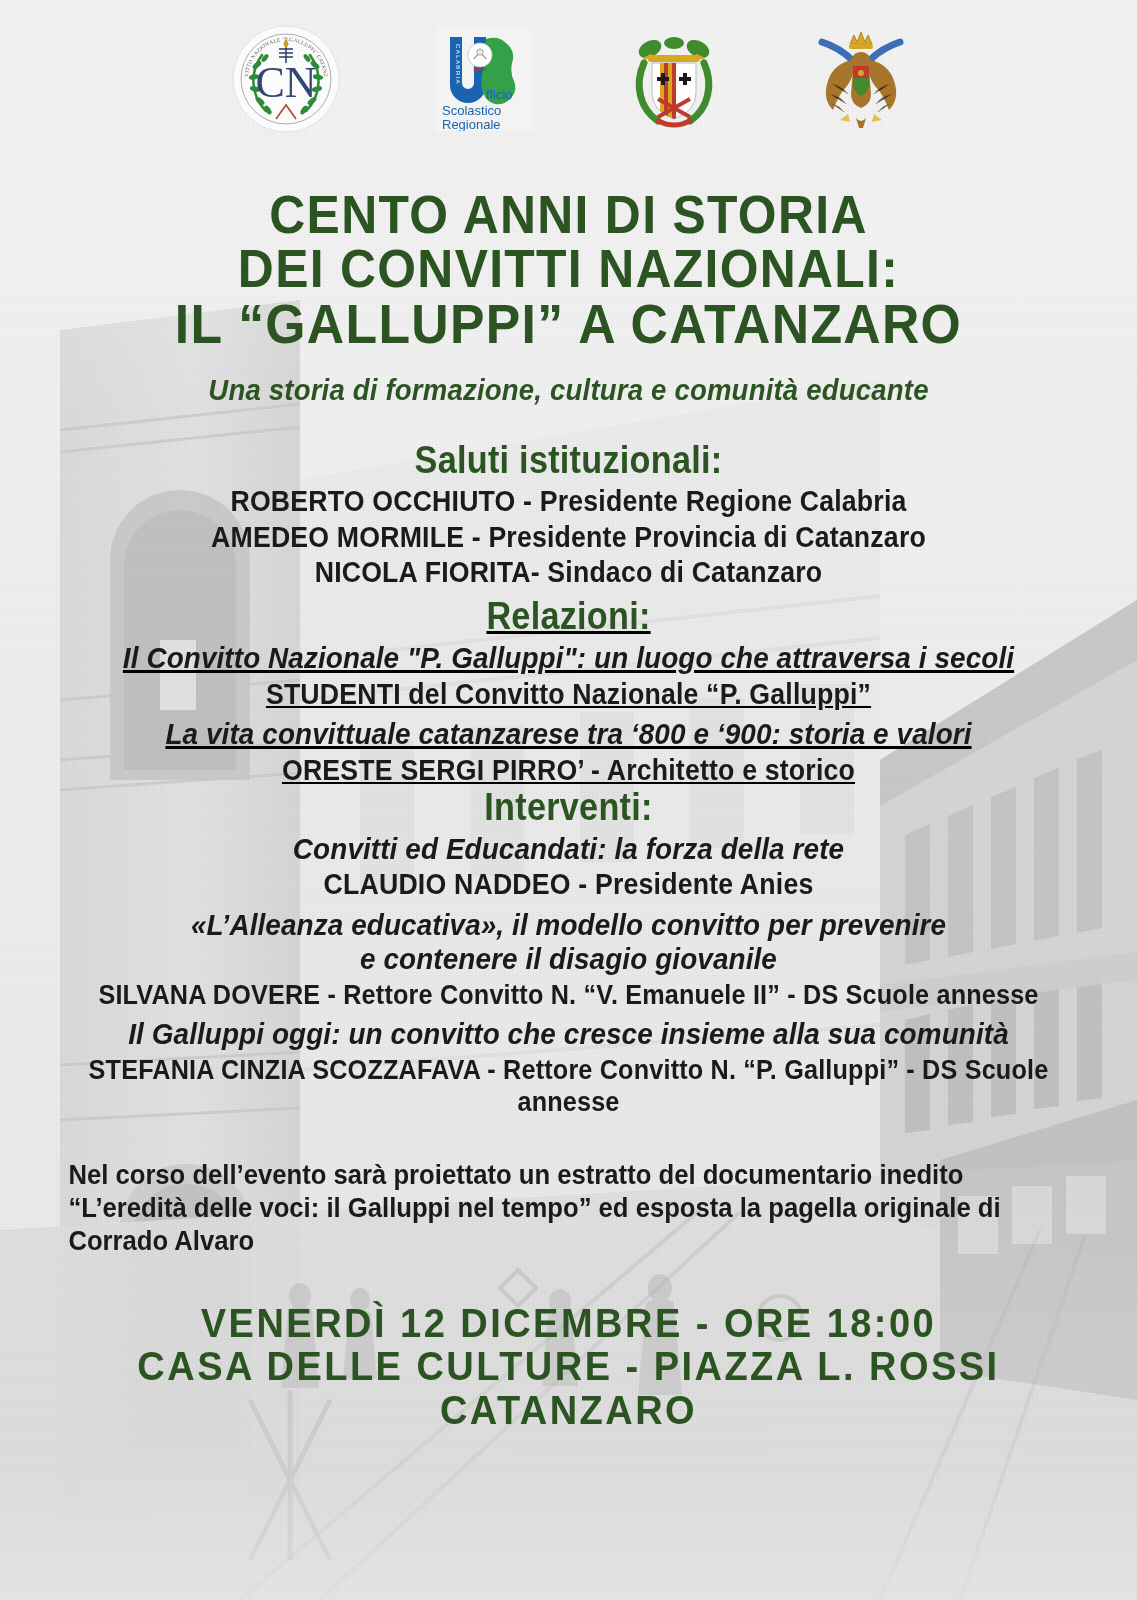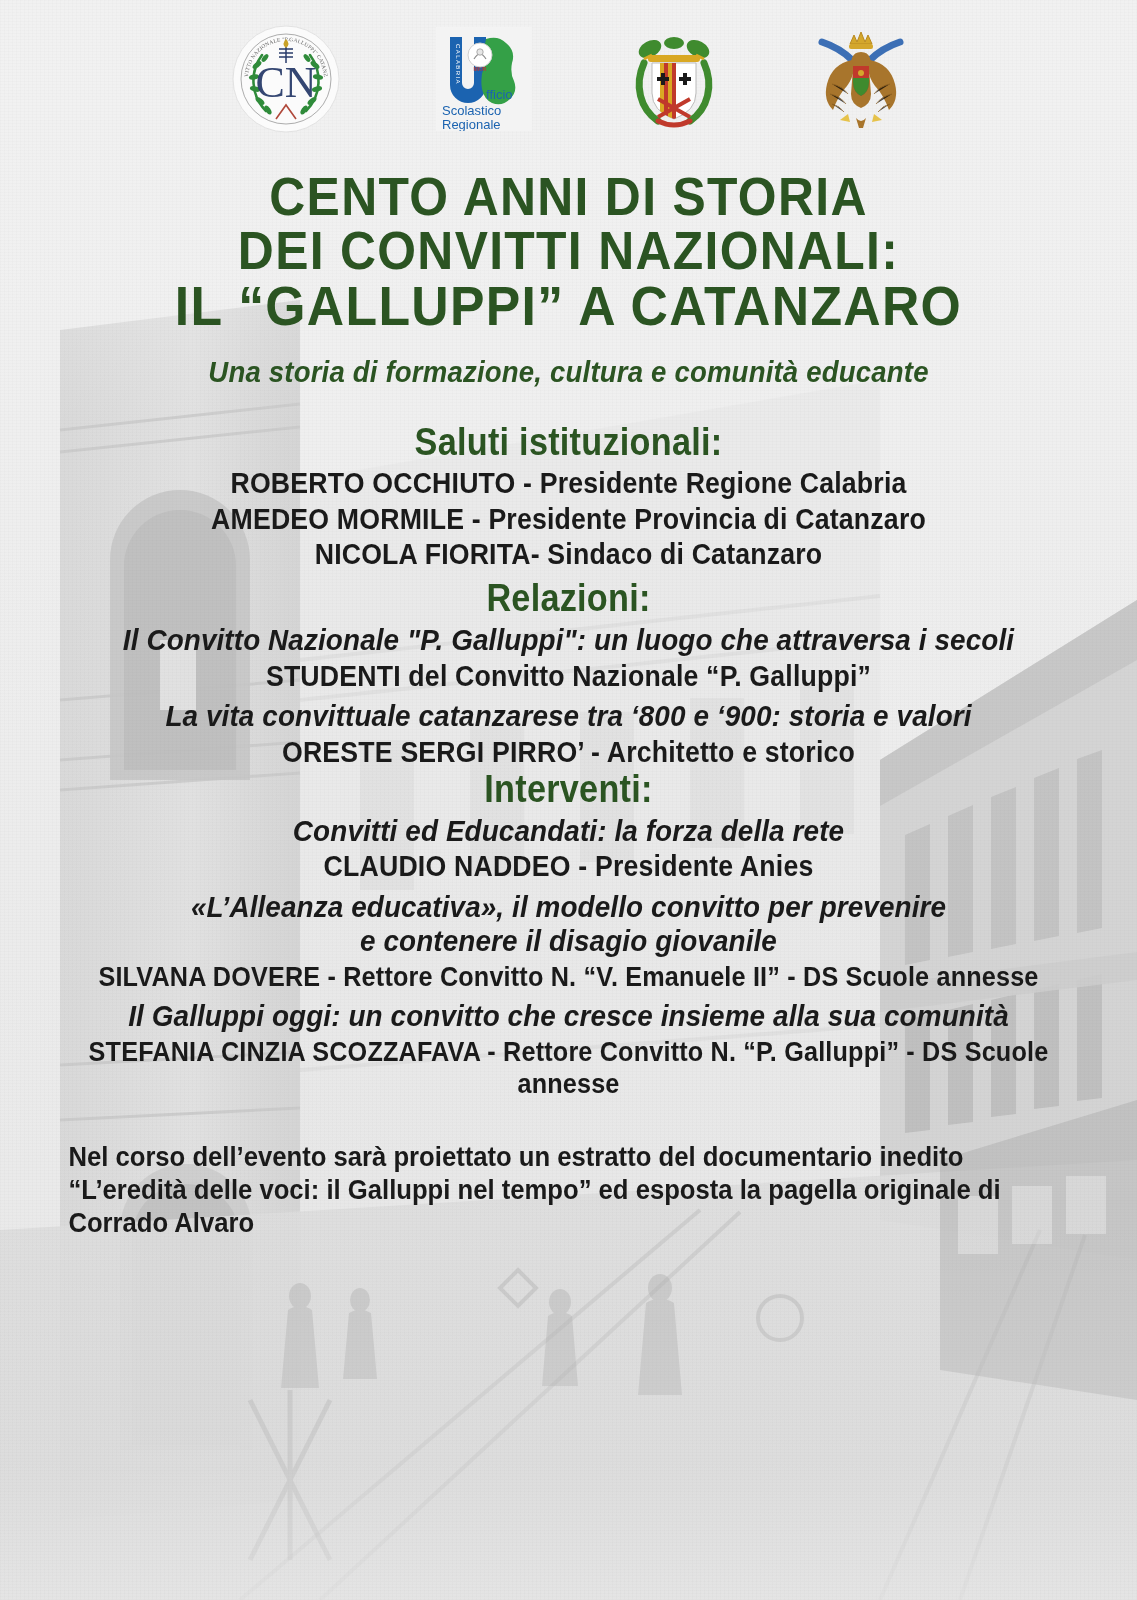--- a/index.html
+++ b/index.html
@@ -56,21 +56,21 @@
     height: 150px;
     display: flex;
     align-items: center;
     justify-content: center;
     gap: 96px;
     padding-top: 6px;
   }
   .logo { display:block; }
 
   .title-block {
-    margin-top: 14px;
+    margin-top: 32px;
     line-height: 1.02;
   }
   .title-line {
     font-family: "Liberation Sans Narrow", "Liberation Sans", sans-serif;
     font-weight: bold;
     font-size: 53px;
     letter-spacing: 1.4px;
     color: #2b5422;
     transform: scaleX(0.94);
     transform-origin: center;
@@ -411,21 +411,21 @@
 
     <div class="subtitle">Una storia di formazione, cultura e comunità educante</div>
 
     <div style="margin-top:34px;text-align:center;">
       <div class="section-head">Saluti istituzionali:</div>
       <div class="speaker row">ROBERTO OCCHIUTO - Presidente Regione Calabria</div>
       <div class="speaker row-tight">AMEDEO MORMILE - Presidente Provincia di Catanzaro</div>
       <div class="speaker row-tight">NICOLA FIORITA- Sindaco di Catanzaro</div>
     </div>
 
-    <div style="margin-top:8px;">
+    <div style="margin-top:8px;text-decoration:underline;">
       <div class="section-head">Relazioni:</div>
       <div class="talk row">Il Convitto Nazionale "P. Galluppi": un luogo che attraversa i secoli</div>
       <div class="speaker row-tight">STUDENTI del Convitto Nazionale “P. Galluppi”</div>
       <div class="talk row">La vita convittuale catanzarese tra ‘800 e ‘900: storia e valori</div>
       <div class="speaker row-tight">ORESTE SERGI PIRRO’ - Architetto e storico</div>
     </div>
 
     <div style="">
       <div class="section-head">Interventi:</div>
       <div class="talk row">Convitti ed Educandati: la forza della rete</div>
@@ -436,15 +436,20 @@
       <div class="talk row">Il Galluppi oggi: un convitto che cresce insieme alla sua comunità</div>
       <div class="speaker wide row-tight">STEFANIA CINZIA SCOZZAFAVA - Rettore Convitto N. “P. Galluppi” - DS Scuole annesse</div>
     </div>
 
     <div class="note">
       <div>Nel corso dell’evento sarà proiettato un estratto del documentario inedito</div>
       <div>“L’eredità delle voci: il Galluppi nel tempo” ed esposta la pagella originale di</div>
       <div>Corrado Alvaro</div>
     </div>
 
+    <div class="footer">
+      <div class="footer-line">VENERDÌ 12 DICEMBRE - ORE 18:00</div>
+      <div class="footer-line">CASA DELLE CULTURE - PIAZZA L. ROSSI</div>
+      <div class="footer-line">CATANZARO</div>
+    </div>
 
   </div>
 </div>
 
 </body></html>

